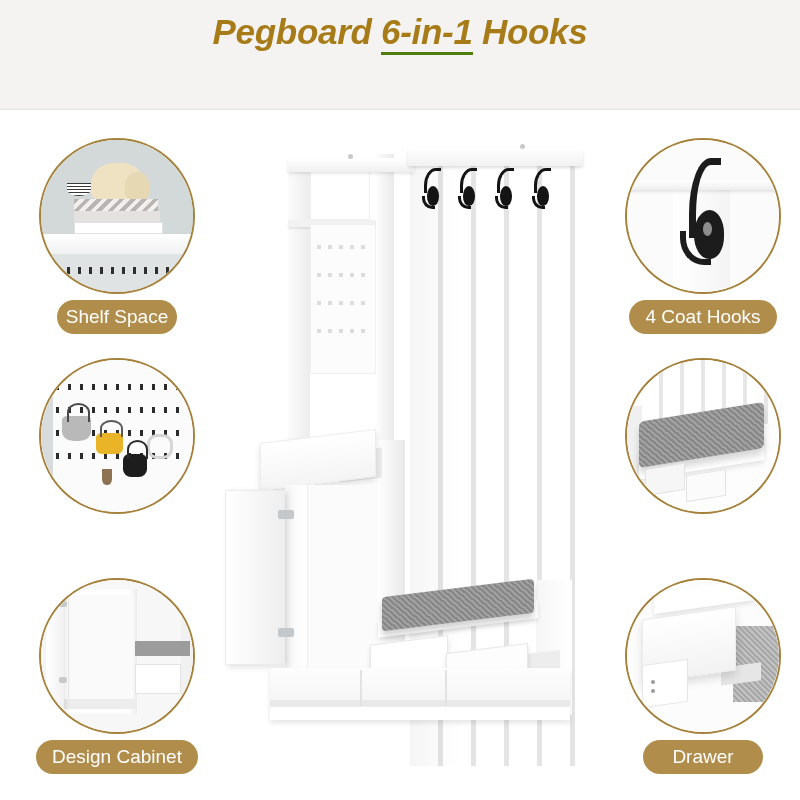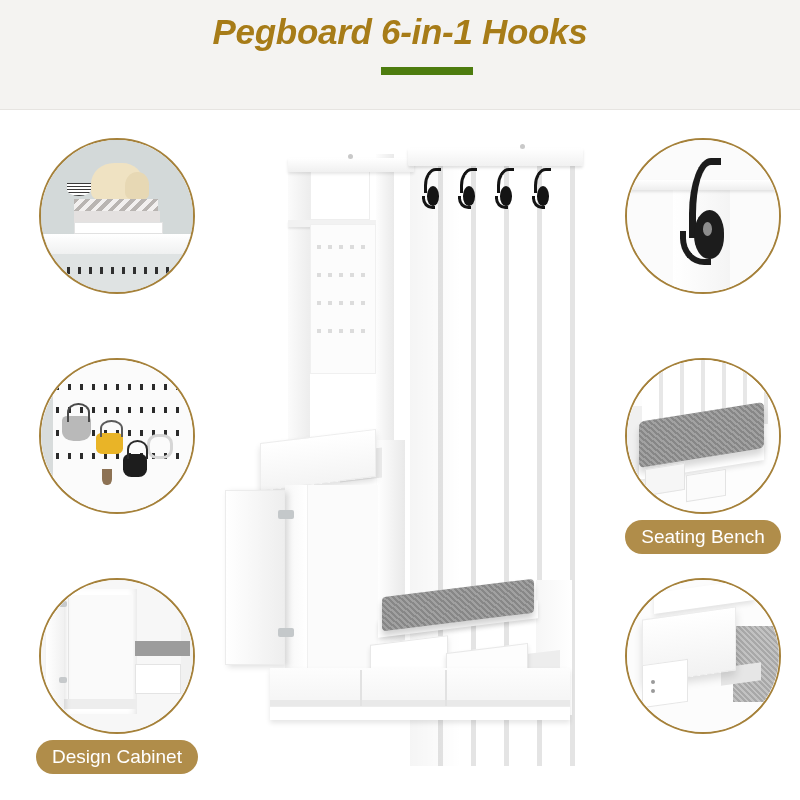--- a/index.html
+++ b/index.html
@@ -35,22 +35,22 @@
   .title {
     display: inline-block;
     font-size: 35px;
     font-style: italic;
     font-weight: bold;
     color: #a77c18;
     letter-spacing: -0.3px;
     white-space: nowrap;
   }
   .title .underlined {
-    border-bottom: 8px solid #4d7c0f;
-    padding-bottom: 16px;
+    border-bottom: 3px solid #4d7c0f;
+    padding-bottom: 1px;
   }
   .subtitle {
     position: absolute;
     top: 63px;
     left: 0;
     width: 800px;
     text-align: center;
     font-size: 17.5px;
     color: #2e2e2e;
   }
@@ -395,20 +395,21 @@
       <div class="statue2"></div>
       <div class="bowl"></div>
       <div class="bk3"></div>
       <div class="bk2"></div>
       <div class="bk1"></div>
       <div class="board"></div>
       <div class="below"></div>
       <div class="pegrow"></div>
     </div>
   </div>
+  <div class="pill">Shelf Space</div>
 </div>
 
 <div class="callout" id="c-peg">
   <div class="circle">
     <div class="photo peg-scene">
       <div class="panel"></div>
       <div class="edge"></div>
       <div class="prow p1"></div>
       <div class="prow p2"></div>
       <div class="prow p3"></div>
@@ -443,41 +444,42 @@
   <div class="circle">
     <div class="photo hook-scene">
       <div class="slat"></div>
       <div class="rail"></div>
       <div class="hk-arm"></div>
       <div class="hk-body"></div>
       <div class="hk-low"></div>
       <div class="hk-shine"></div>
     </div>
   </div>
+  <div class="pill wide">4 Coat Hooks</div>
 </div>
 
 <div class="callout" id="c-bench">
   <div class="circle">
     <div class="photo bench-scene">
       <div class="slats"></div>
       <div class="leftcol"></div>
       <div class="seatbox"></div>
       <div class="cushion"></div>
       <div class="drw1"></div>
       <div class="drw2"></div>
     </div>
   </div>
-  <div class="pill wide">Seating Bench</div>
 </div>
 
 <div class="callout" id="c-drawer">
   <div class="circle">
     <div class="photo drawer-scene">
       <div class="fabric"></div>
       <div class="topsurf"></div>
       <div class="slide"></div>
       <div class="box"></div>
       <div class="front"></div>
       <div class="screw s1"></div>
       <div class="screw s2"></div>
     </div>
   </div>
+  <div class="pill">Drawer</div>
 </div>
 
 </body></html>

